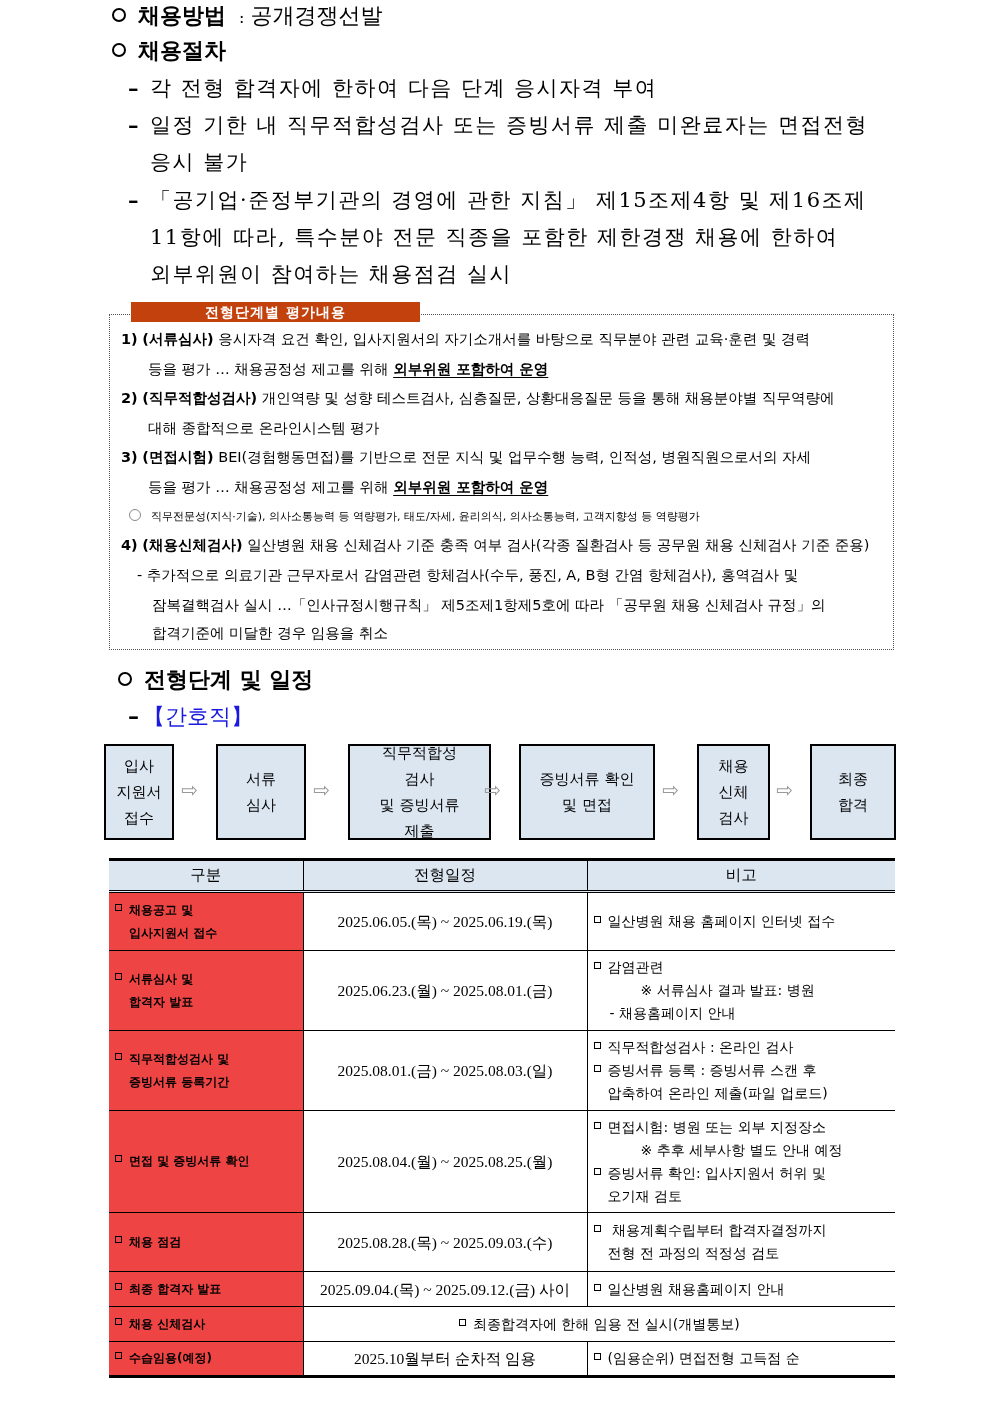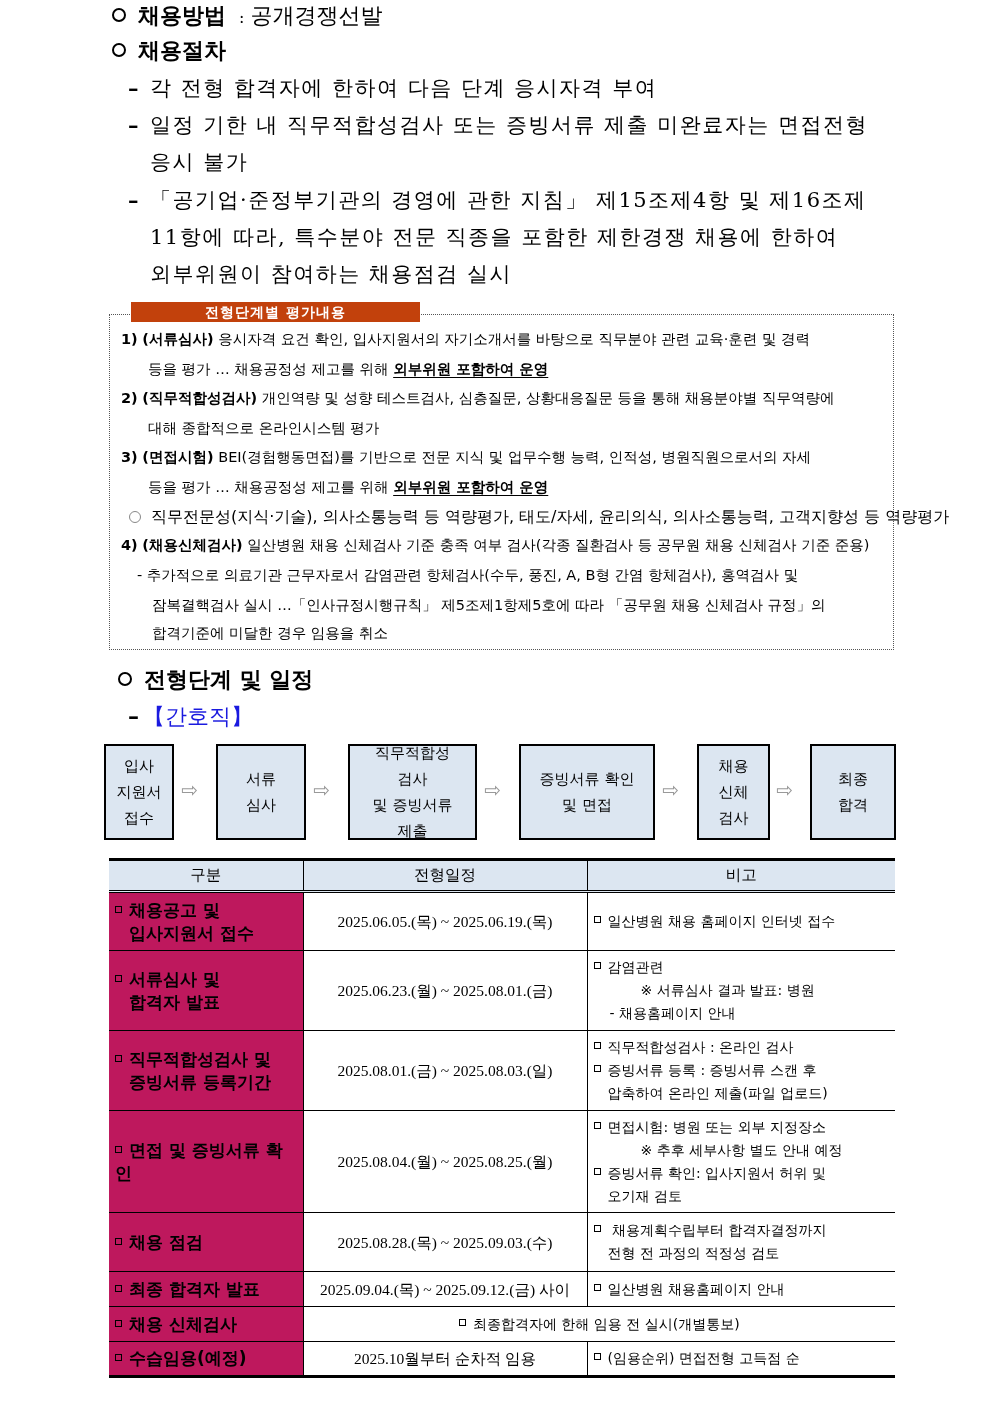--- a/index.html
+++ b/index.html
@@ -17,37 +17,37 @@
   
   .evalbox { left: 109px; top: 314px; width: 785px; height: 336px; border: 1px dotted #555; box-sizing: border-box; }
   .evalbox-title { left: 131px; top: 302px; width: 289px; height: 20px; background: #c2410c; color: #fff;
                    font-family: "DejaVu Sans", "Liberation Sans", sans-serif; font-weight: bold; font-size: 14px;
                    line-height: 20px; text-align: center; letter-spacing: 1px; }
   .eval { left: 121px; width: 765px; font-family: "DejaVu Sans", "Liberation Sans", sans-serif; font-size: 14.5px; line-height: 29.5px; white-space: nowrap; }
   .eval .num { font-weight: bold; }
   .eval .lbl { font-weight: bold; }
   .eval u { font-weight: bold; text-decoration: underline; text-underline-offset: 3px; }
   .eval.indent { left: 148px; }
-  .eval.small { font-size: 16px; }
+  .eval.small { font-size: 11px; }
   .circle-bullet { display: inline-block; width: 12px; height: 12px; border: 1px solid #888; border-radius: 50%; margin: 0 10px 0 10px; vertical-align: -1px; box-sizing: border-box; }
 
   
   .flowbox { position: absolute; top: 744px; height: 96px; background: #dce6f1; border: 2px solid #000; box-sizing: border-box;
              display: flex; align-items: center; justify-content: center; text-align: center;
              font-family: "DejaVu Sans", "Liberation Sans", sans-serif; font-size: 15px; line-height: 26px; white-space: pre-line; }
   .arrow { position: absolute; top: 778px; font-size: 20px; color: #999; font-family: "DejaVu Sans", sans-serif; }
 
   
   table.sched { position: absolute; left: 109px; top: 858px; width: 786px; border-collapse: collapse;
                 font-family: "DejaVu Sans", "Liberation Sans", sans-serif; font-size: 14px; table-layout: fixed; }
   table.sched th { background: #dce6f1; font-weight: normal; font-size: 15.5px; height: 27px; border-top: 3px solid #000; border-bottom: 3px double #000; border-left: 1px solid #000; border-right: 1px solid #000; }
   table.sched th:first-child { border-left: none; }
   table.sched th:last-child { border-right: none; }
   table.sched td { border: 1px solid #000; padding: 0 6px; vertical-align: middle; line-height: 23px; }
-  table.sched td:first-child { border-left: none; background: #be185d; font-weight: bold; font-size: 17px; }
+  table.sched td:first-child { border-left: none; background: #ef4444; font-weight: bold; font-size: 12px; }
   table.sched td:last-child { border-right: none; }
   table.sched tr:last-child td { border-bottom: 3px solid #000; }
   td.date { text-align: center; font-family: "Liberation Serif", serif; font-size: 15.5px; }
   td.center { text-align: center; }
   .sq { display: inline-block; width: 5px; height: 5px; border: 1px solid #000; margin-right: 7px; vertical-align: 3px; }
   .note-line { display: block; white-space: nowrap; }
   .note-line.i1 { padding-left: 6px; margin-left: 41px; }
   .note-line.i2 { padding-left: 16px; }
   .note-line.i3 { padding-left: 14px; }
   .catlabel { display: block; }
@@ -135,21 +135,21 @@
   <span style="font-weight:bold; margin-right:4px;">–</span><span style="color:#1a1adf;">【간호직】</span>
 </div>
 
 <div class="flowbox" style="left:104px; width:70px;">입사
 지원서
 접수</div>
 <div class="arrow" style="left:181px;">⇨</div>
 <div class="flowbox" style="left:216px; width:90px;">서류
 심사</div>
 <div class="arrow" style="left:313px;">⇨</div>
-<div class="flowbox" style="left:348px; width:129px;">직무적합성
+<div class="flowbox" style="left:348px; width:143px;">직무적합성
 검사
 및 증빙서류
 제출</div>
 <div class="arrow" style="left:484px;">⇨</div>
 <div class="flowbox" style="left:519px; width:136px;">증빙서류 확인
 및 면접</div>
 <div class="arrow" style="left:662px;">⇨</div>
 <div class="flowbox" style="left:697px; width:73px;">채용
 신체
 검사</div>

